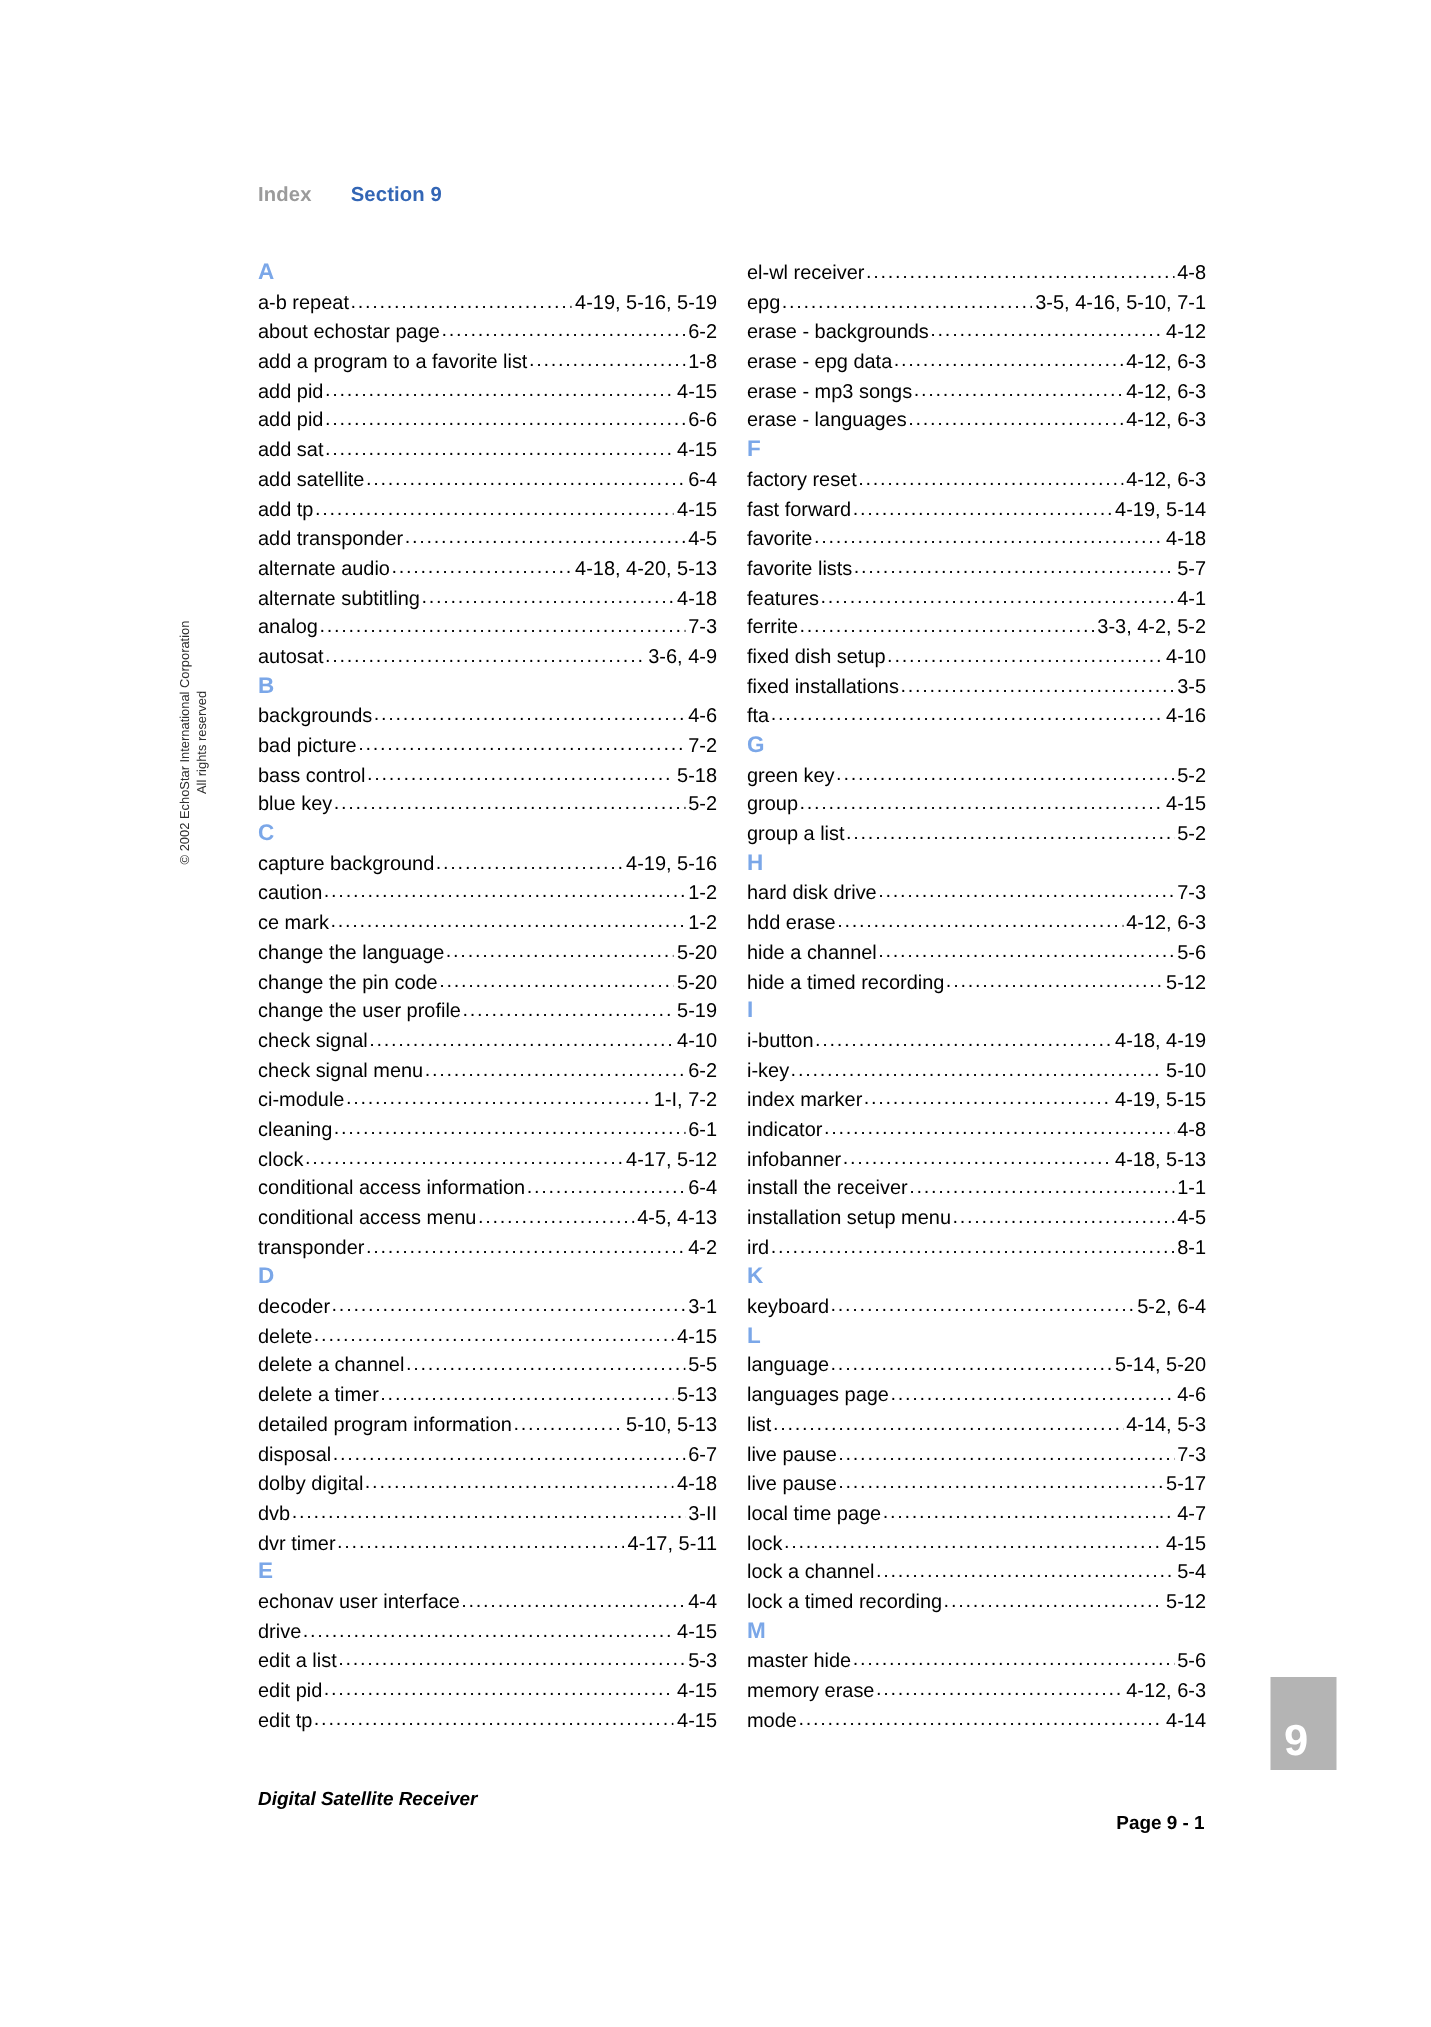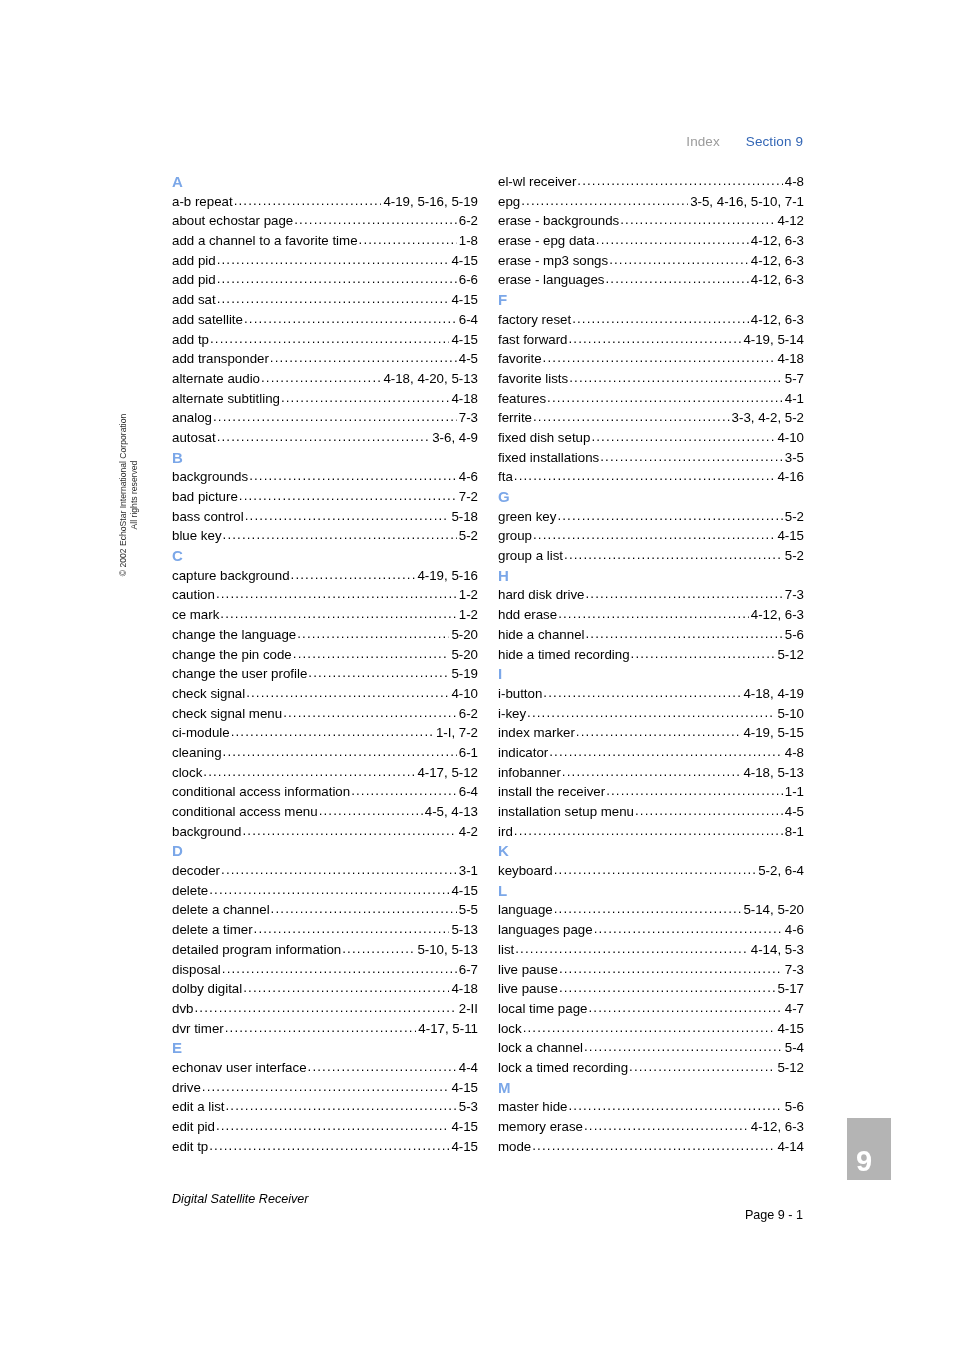--- a/index.html
+++ b/index.html
@@ -13,26 +13,25 @@
     position: relative;
     font-family: "Liberation Sans", sans-serif;
     color: #000000;
     overflow: hidden;
   }
 
   
   #page-header {
     position: absolute;
     left: 172px;
-    top: 134px;
+    top: 122px;
     width: 631px;
     height: 22px;
-    text-align: right;
     font-size: 13.5px;
-    font-weight: normal;
+    font-weight: bold;
     letter-spacing: 0.1px;
   }
   #page-header .hdr-index {
     color: #9b9b9b;
     margin-right: 26px;
   }
   #page-header .hdr-section {
     color: #3366b5;
   }
 
@@ -107,20 +106,21 @@
   }
 
   
   #page-footer {
     position: absolute;
     left: 172px;
     top: 1192px;
     width: 631px;
     height: 20px;
     font-size: 12.6px;
+    font-weight: bold;
   }
   #page-footer .foot-left {
     position: absolute;
     left: 0;
     top: 0;
     font-style: italic;
   }
   #page-footer .foot-right {
     position: absolute;
     right: 0;
@@ -166,21 +166,21 @@
       <span class="term">a-b repeat</span>
       <span class="leader">........................................................................................................................</span>
       <span class="pages">4-19, 5-16, 5-19</span>
     </div>
     <div class="entry">
       <span class="term">about echostar page</span>
       <span class="leader">........................................................................................................................</span>
       <span class="pages">6-2</span>
     </div>
     <div class="entry">
-      <span class="term">add a channel to a favorite time</span>
+      <span class="term">add a program to a favorite list</span>
       <span class="leader">........................................................................................................................</span>
       <span class="pages">1-8</span>
     </div>
     <div class="entry">
       <span class="term">add pid</span>
       <span class="leader">........................................................................................................................</span>
       <span class="pages">4-15</span>
     </div>
     <div class="entry">
       <span class="term">add pid</span>
@@ -308,21 +308,21 @@
       <span class="term">conditional access information</span>
       <span class="leader">........................................................................................................................</span>
       <span class="pages">6-4</span>
     </div>
     <div class="entry">
       <span class="term">conditional access menu</span>
       <span class="leader">........................................................................................................................</span>
       <span class="pages">4-5, 4-13</span>
     </div>
     <div class="entry">
-      <span class="term">background</span>
+      <span class="term">transponder</span>
       <span class="leader">........................................................................................................................</span>
       <span class="pages">4-2</span>
     </div>
     <div class="letter-head">D</div>
     <div class="entry">
       <span class="term">decoder</span>
       <span class="leader">........................................................................................................................</span>
       <span class="pages">3-1</span>
     </div>
     <div class="entry">
@@ -351,21 +351,21 @@
       <span class="pages">6-7</span>
     </div>
     <div class="entry">
       <span class="term">dolby digital</span>
       <span class="leader">........................................................................................................................</span>
       <span class="pages">4-18</span>
     </div>
     <div class="entry">
       <span class="term">dvb</span>
       <span class="leader">........................................................................................................................</span>
-      <span class="pages">2-II</span>
+      <span class="pages">3-II</span>
     </div>
     <div class="entry">
       <span class="term">dvr timer</span>
       <span class="leader">........................................................................................................................</span>
       <span class="pages">4-17, 5-11</span>
     </div>
     <div class="letter-head">E</div>
     <div class="entry">
       <span class="term">echonav user interface</span>
       <span class="leader">........................................................................................................................</span>

